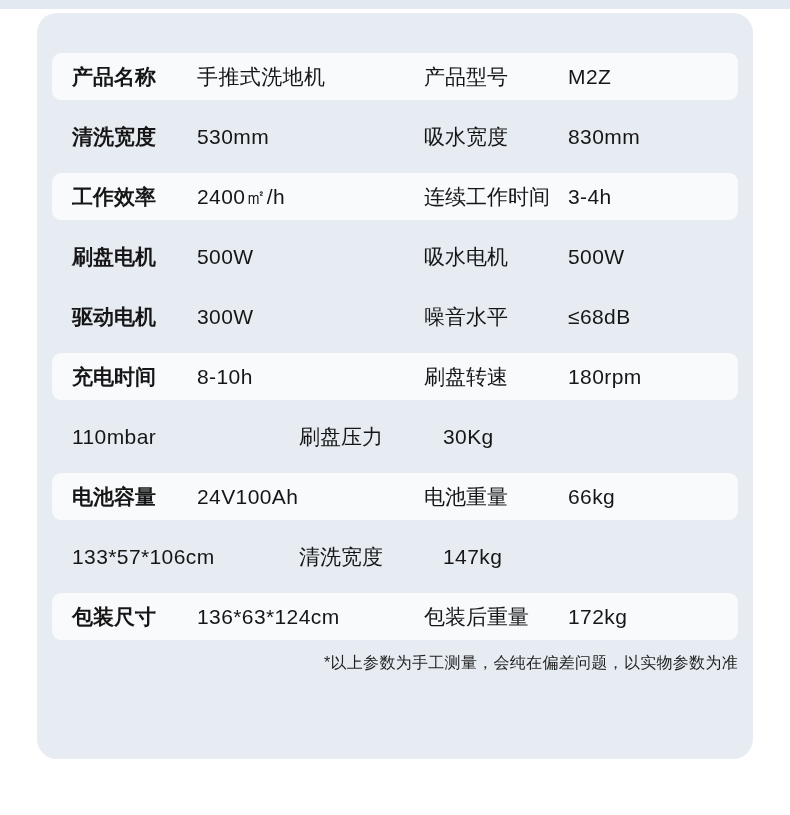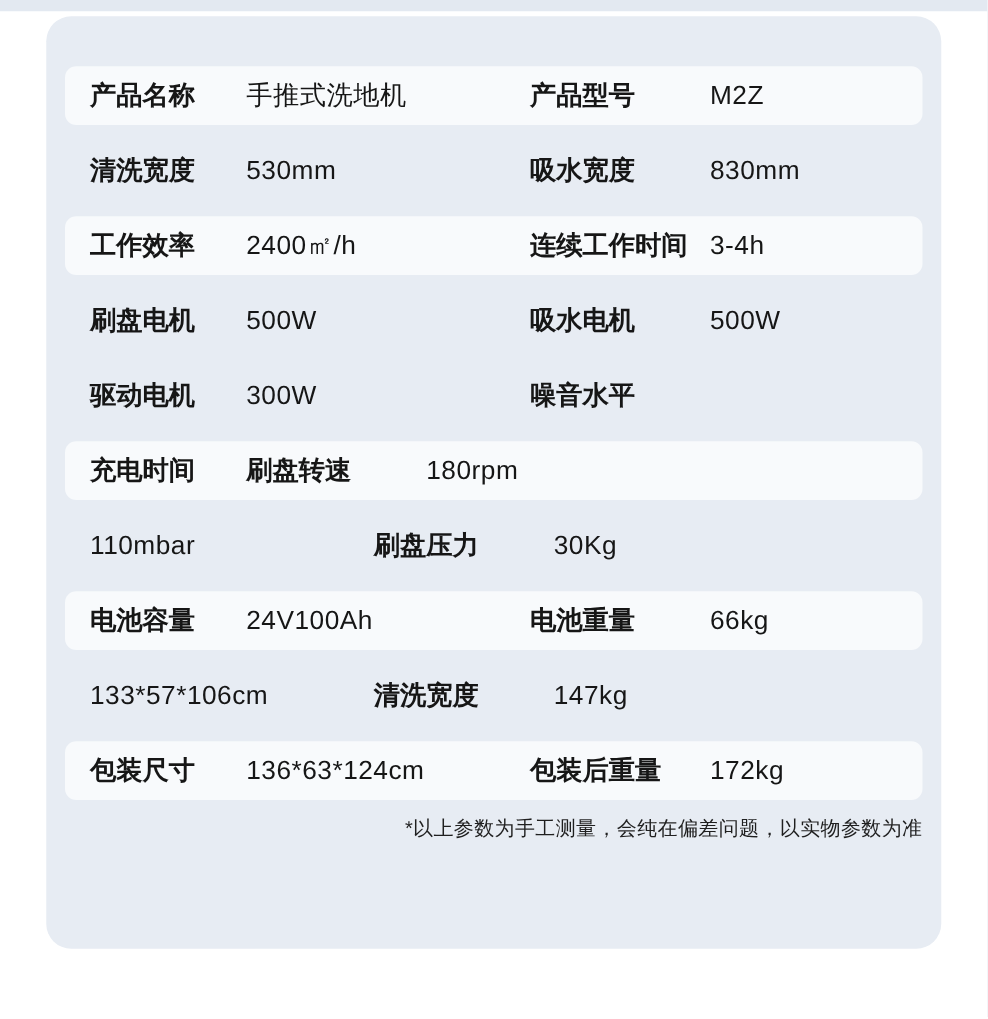--- a/index.html
+++ b/index.html
@@ -39,21 +39,21 @@
   }
   .spec-row.striped{ background:var(--strip); }
   .cell{
     white-space:nowrap;
     overflow:visible;
     font-size:21px;
     line-height:1;
   }
   .label1{ width:125px; font-weight:700; }
   .value1{ width:227px; font-weight:500; letter-spacing:0.4px; }
-  .label2{ width:144px; font-weight:700; }
+  .label2{ width:144px; font-weight:400; }
   .value2{ flex:1; font-weight:500; letter-spacing:0.4px; }
   .footnote{
     text-align:right;
     font-size:16px;
     font-weight:500;
     letter-spacing:0.3px;
     color:#1f1f1f;
   }
 </style>
 </head>
@@ -89,24 +89,26 @@
     <span class="cell value1">500W</span>
     <span class="cell label2">吸水电机</span>
     <span class="cell value2">500W</span>
   </div>
 
 
   <div class="spec-row">
     <span class="cell label1">驱动电机</span>
     <span class="cell value1">300W</span>
     <span class="cell label2">噪音水平</span>
+    <span class="cell value2">≤68dB</span>
   </div>
 
   <div class="spec-row striped">
     <span class="cell label1">充电时间</span>
+    <span class="cell value1">8-10h</span>
     <span class="cell label2">刷盘转速</span>
     <span class="cell value2">180rpm</span>
   </div>
 
   <div class="spec-row">
     <span class="cell value1">110mbar</span>
     <span class="cell label2">刷盘压力</span>
     <span class="cell value2">30Kg</span>
   </div>
 

